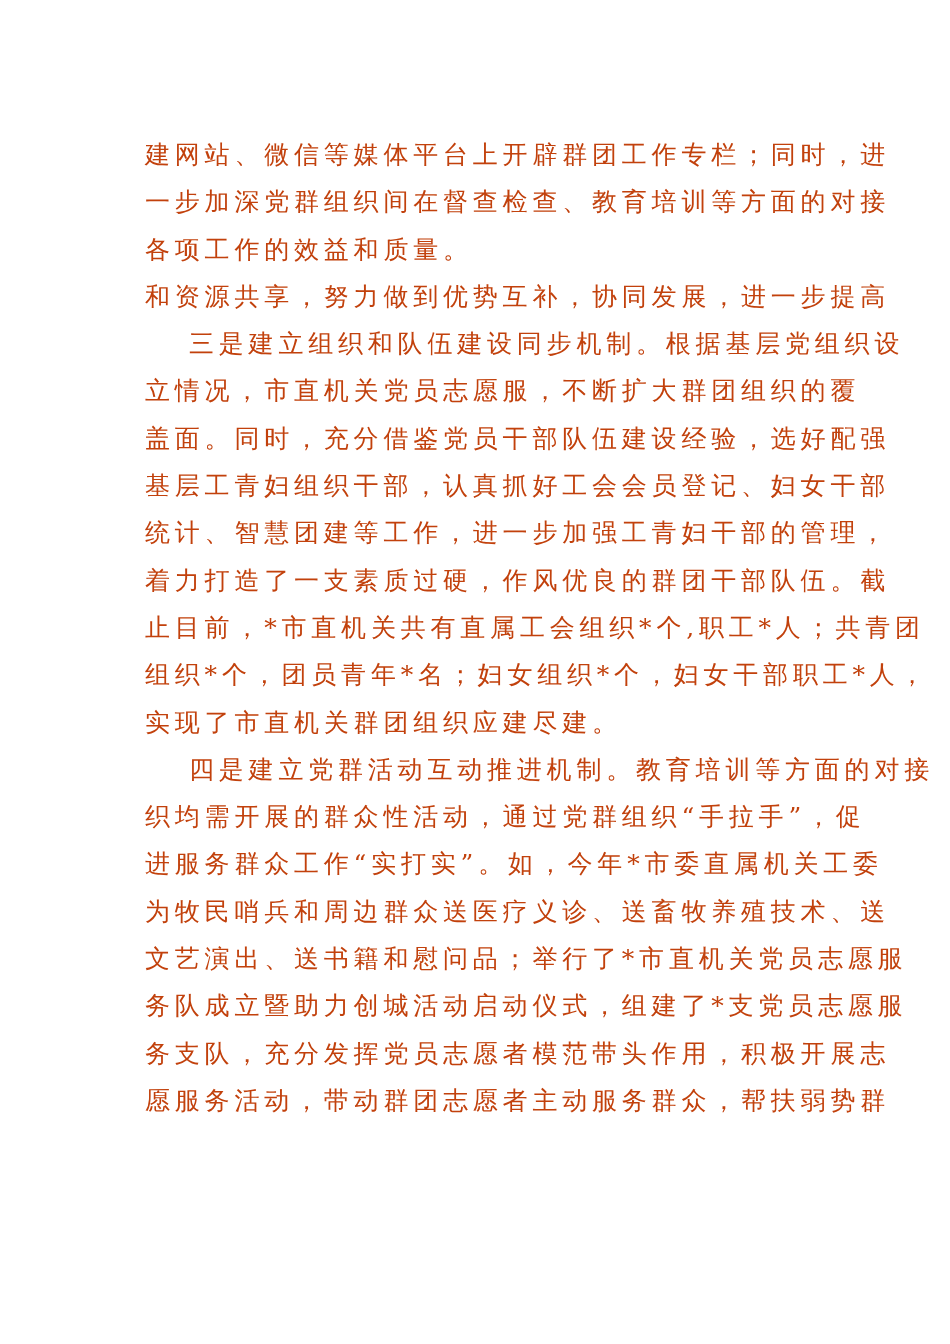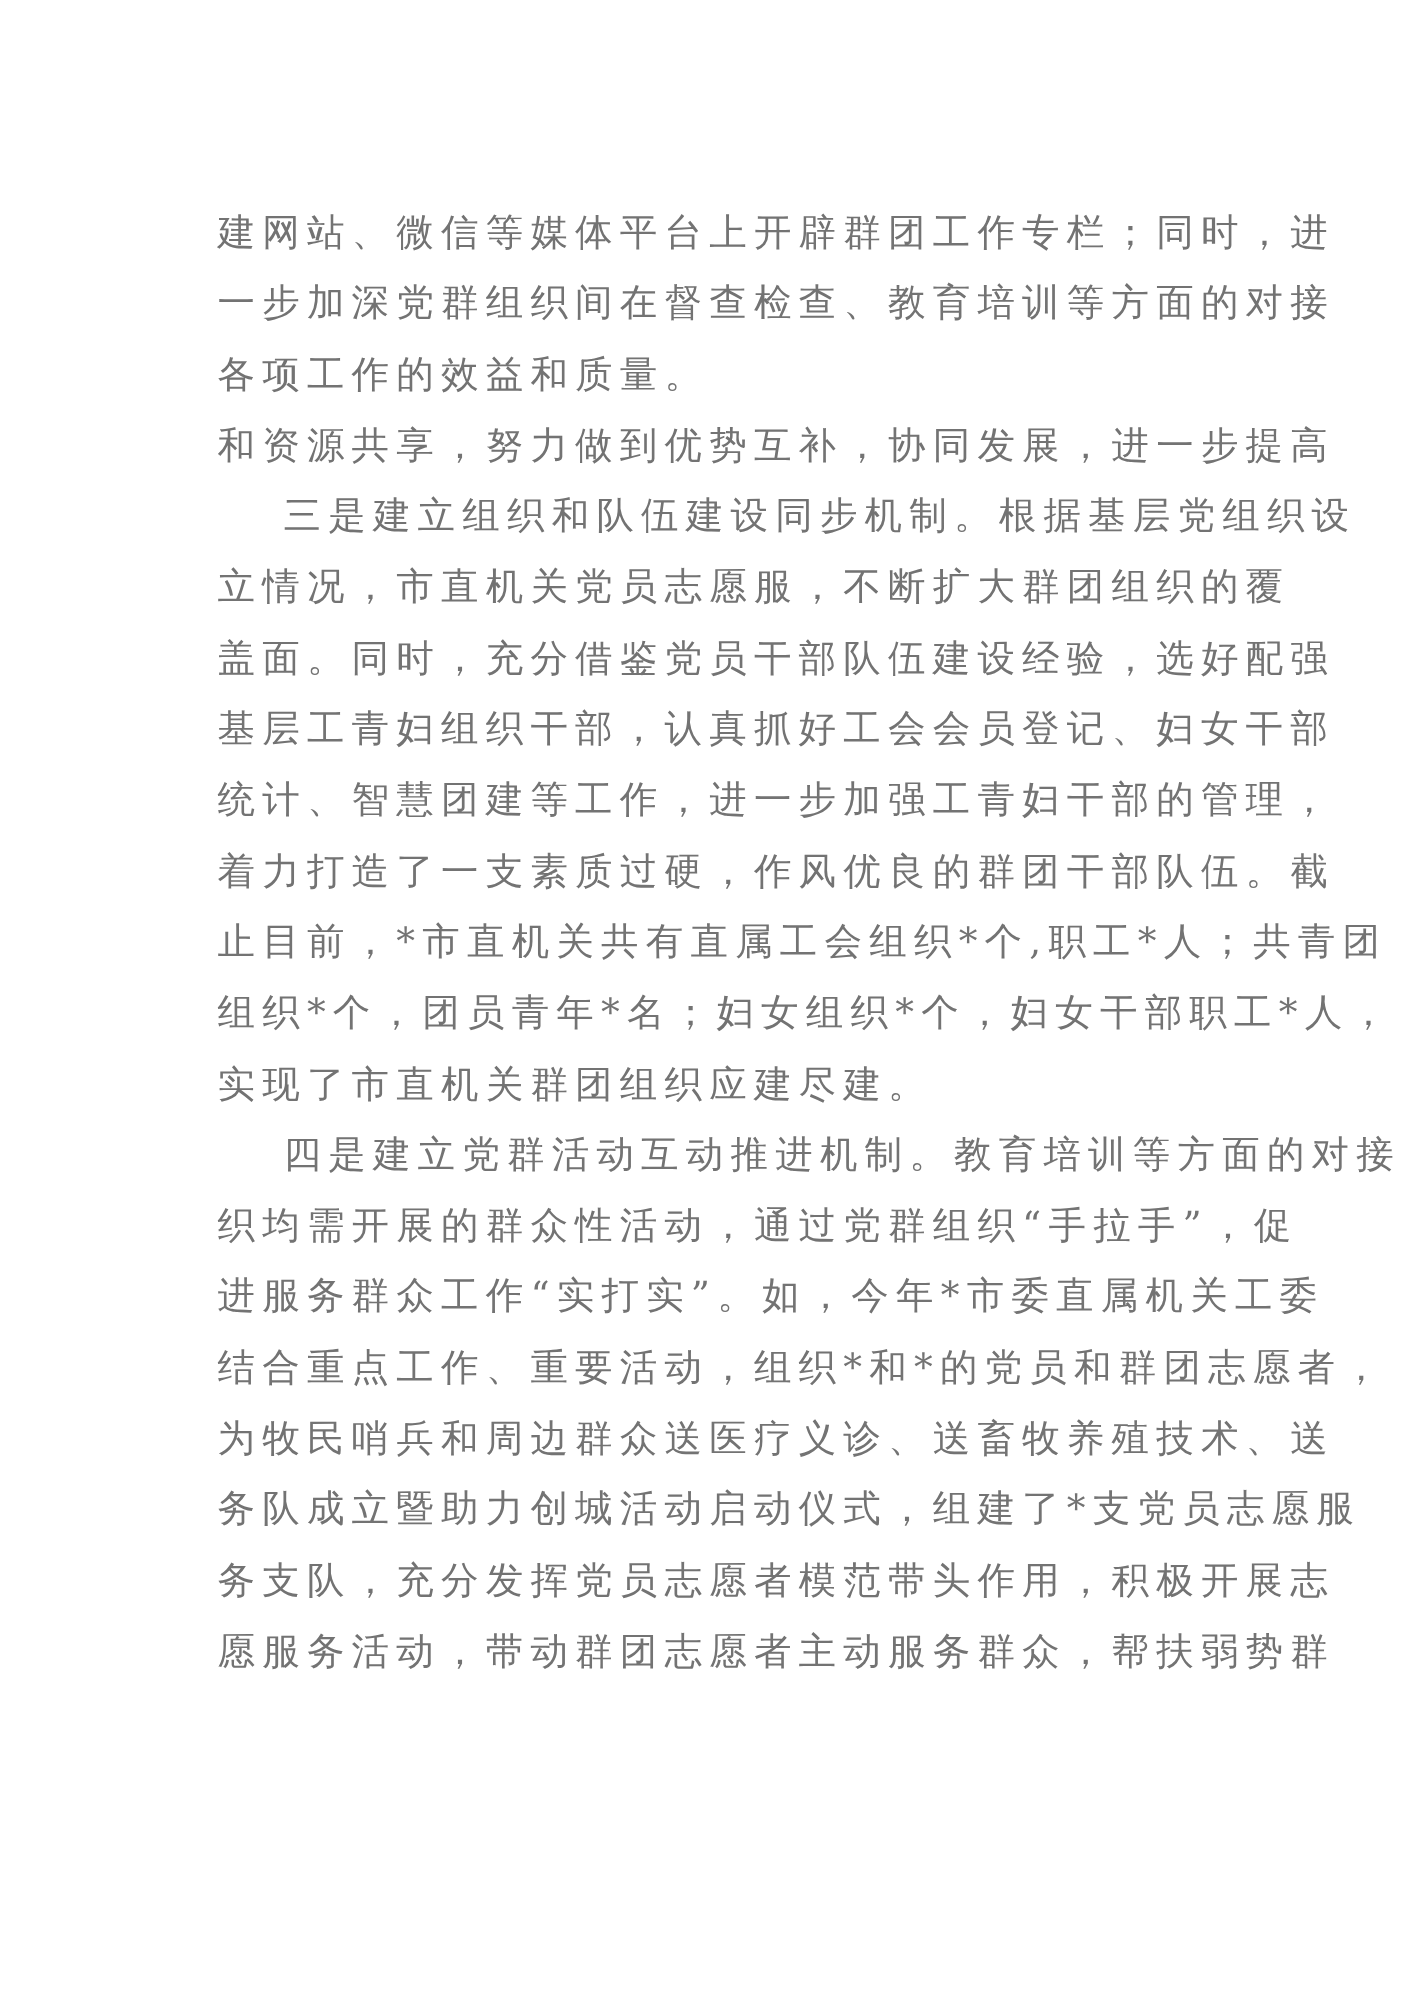--- a/index.html
+++ b/index.html
@@ -12,21 +12,21 @@
     height: 1344px;
     position: relative;
     overflow: hidden;
   }
   .page {
     position: absolute;
     left: 145px;
     top: 131px;
     width: 670px;
     font-family: "DejaVu Serif", "Liberation Serif", serif;
-    color: #737373;
+    color: #c2410c;
     font-size: 25px;
     line-height: 47.3px;
   }
   .line {
     display: block;
     white-space: nowrap;
     letter-spacing: 4.8px;
     height: 47.3px;
   }
   .line.indent {
@@ -51,19 +51,19 @@
     <span class="line">统计、智慧团建等工作，进一步加强工青妇干部的管理，</span>
     <span class="line">着力打造了一支素质过硬，作风优良的群团干部队伍。截</span>
     <span class="line">止目前，*市直机关共有直属工会组织*个,职工*人；共青团</span>
     <span class="line">组织*个，团员青年*名；妇女组织*个，妇女干部职工*人，</span>
     <span class="line">实现了市直机关群团组织应建尽建。</span>
   </div>
   <div>
     <span class="line indent">四是建立党群活动互动推进机制。教育培训等方面的对接</span>
     <span class="line">织均需开展的群众性活动，通过党群组织“手拉手”，促</span>
     <span class="line">进服务群众工作“实打实”。如，今年*市委直属机关工委</span>
-    <span class="line">结合重点工作、重要活动，组织*和*的党员和群团志愿者，</span>
     <span class="line">为牧民哨兵和周边群众送医疗义诊、送畜牧养殖技术、送</span>
+    <span class="line">文艺演出、送书籍和慰问品；举行了*市直机关党员志愿服</span>
     <span class="line">务队成立暨助力创城活动启动仪式，组建了*支党员志愿服</span>
     <span class="line">务支队，充分发挥党员志愿者模范带头作用，积极开展志</span>
     <span class="line">愿服务活动，带动群团志愿者主动服务群众，帮扶弱势群</span>
   </div>
 </div>
 
 </body></html>

